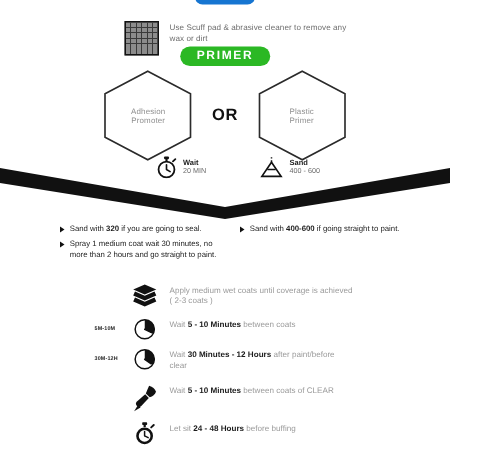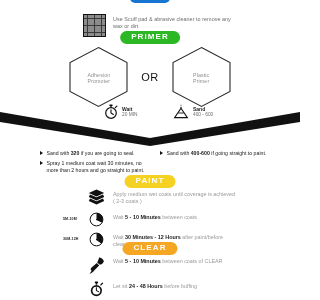--- a/index.html
+++ b/index.html
@@ -62,21 +62,21 @@
     width:63px;height:62px;position:relative;
     display:flex;flex-direction:column;align-items:center;justify-content:center;
   }
   .hex svg{position:absolute;inset:0;width:100%;height:100%;}
   .hex-icon{position:relative;z-index:2;margin-bottom:2px;}
   .hex-label{
     position:relative;z-index:2;text-align:center;
     font-size:5.3px;line-height:6.4px;color:#8f8f8f;letter-spacing:.1px;
   }
   .or{
-    font-size:11px;font-weight:normal;color:#111;letter-spacing:.4px;
+    font-size:11px;font-weight:bold;color:#111;letter-spacing:.4px;
   }
 
   
   .miniRow{
     position:absolute;top:104px;left:0;width:300px;height:20px;
   }
   .mini{
     position:absolute;display:flex;align-items:center;gap:4px;
   }
   .mini-wait{left:104px;}
@@ -246,21 +246,20 @@
     <div class="bcol right">
 
       <div class="bullet">
         <div class="tri"></div>
         <div class="btxt"><span>Sand with </span><b>400-600</b><span> if going straight to paint.</span></div>
       </div>
 
     </div>
   </div>
 
-  <div class="pill pill-paint">PAINT</div>
 
   <div class="steps steps-paint">
 
     <div class="step">
       <div class="step-ico">
         <svg width="17" height="17" viewBox="0 0 17 17">
           <g fill="#111">
             <path d="M8.5 0.6 L16.2 4 L8.5 7.4 L0.8 4 Z"></path>
             <path d="M8.5 8.2 L15 5.4 L16.2 8 L8.5 11.4 L0.8 8 L2 5.4 Z"></path>
             <path d="M8.5 12.2 L15 9.4 L16.2 12 L8.5 15.4 L0.8 12 L2 9.4 Z"></path>
@@ -289,21 +288,20 @@
           <circle cx="7.5" cy="7.5" r="6.4" fill="none" stroke="#111" stroke-width="1"></circle>
           <path d="M7.5 7.5 L7.5 1.1 A6.4 6.4 0 0 1 12.6 11.3 Z" fill="#111"></path>
           <path d="M7.5 7.5 L11.6 10.4" stroke="#111" stroke-width="1.1" stroke-linecap="round"></path>
         </svg>
       </div>
       <div class="step-txt"><span>Wait </span><b>30 Minutes - 12 Hours</b><span> after paint/before clear</span></div>
     </div>
 
   </div>
 
-  <div class="pill pill-clear">CLEAR</div>
 
   <div class="steps steps-clear">
 
     <div class="step">
       <div class="step-ico">
         <svg width="19" height="19" viewBox="0 0 19 19">
           <g fill="#111">
             <path d="M12.4 1.2 q3.6 0.9 4.6 4 q-1.1 2.9 -4.2 3.6 L10.2 6.4 Z"></path>
             <path d="M9.8 6.9 L12.2 9.4 L7.2 14.6 q-1.4 1.4 -2.9 0 q-1.4 -1.4 0 -2.9 Z"></path>
             <path d="M5.1 13.9 L2.4 18.2 L6.7 15.6 Z"></path>

